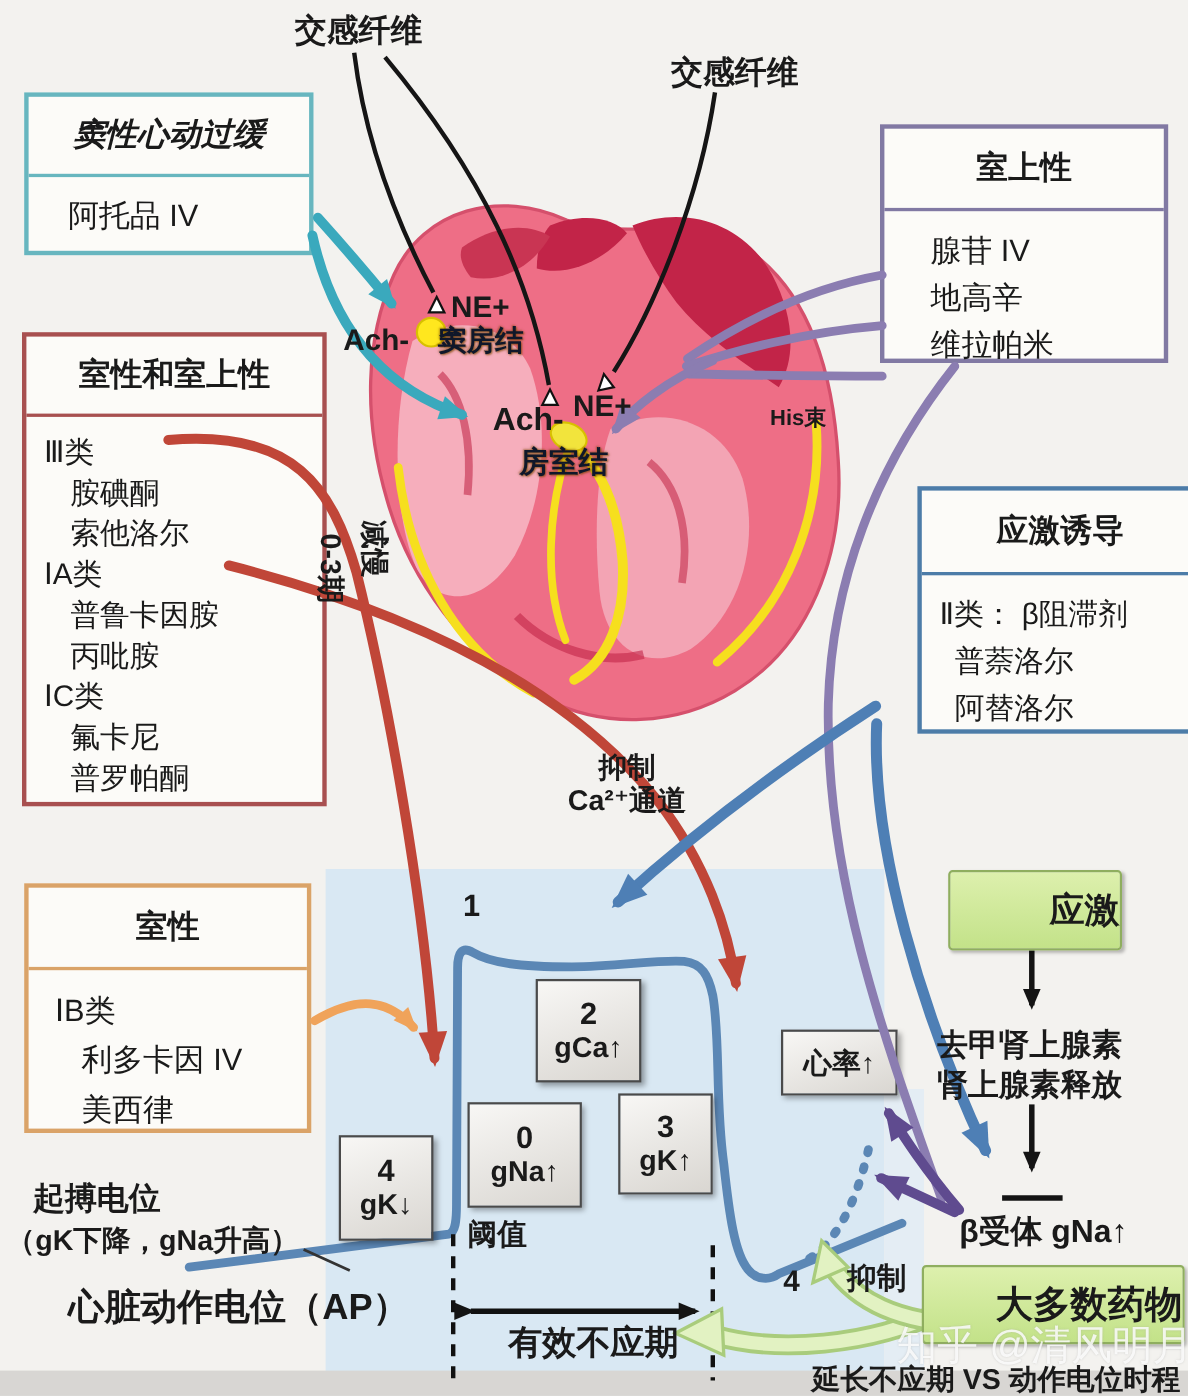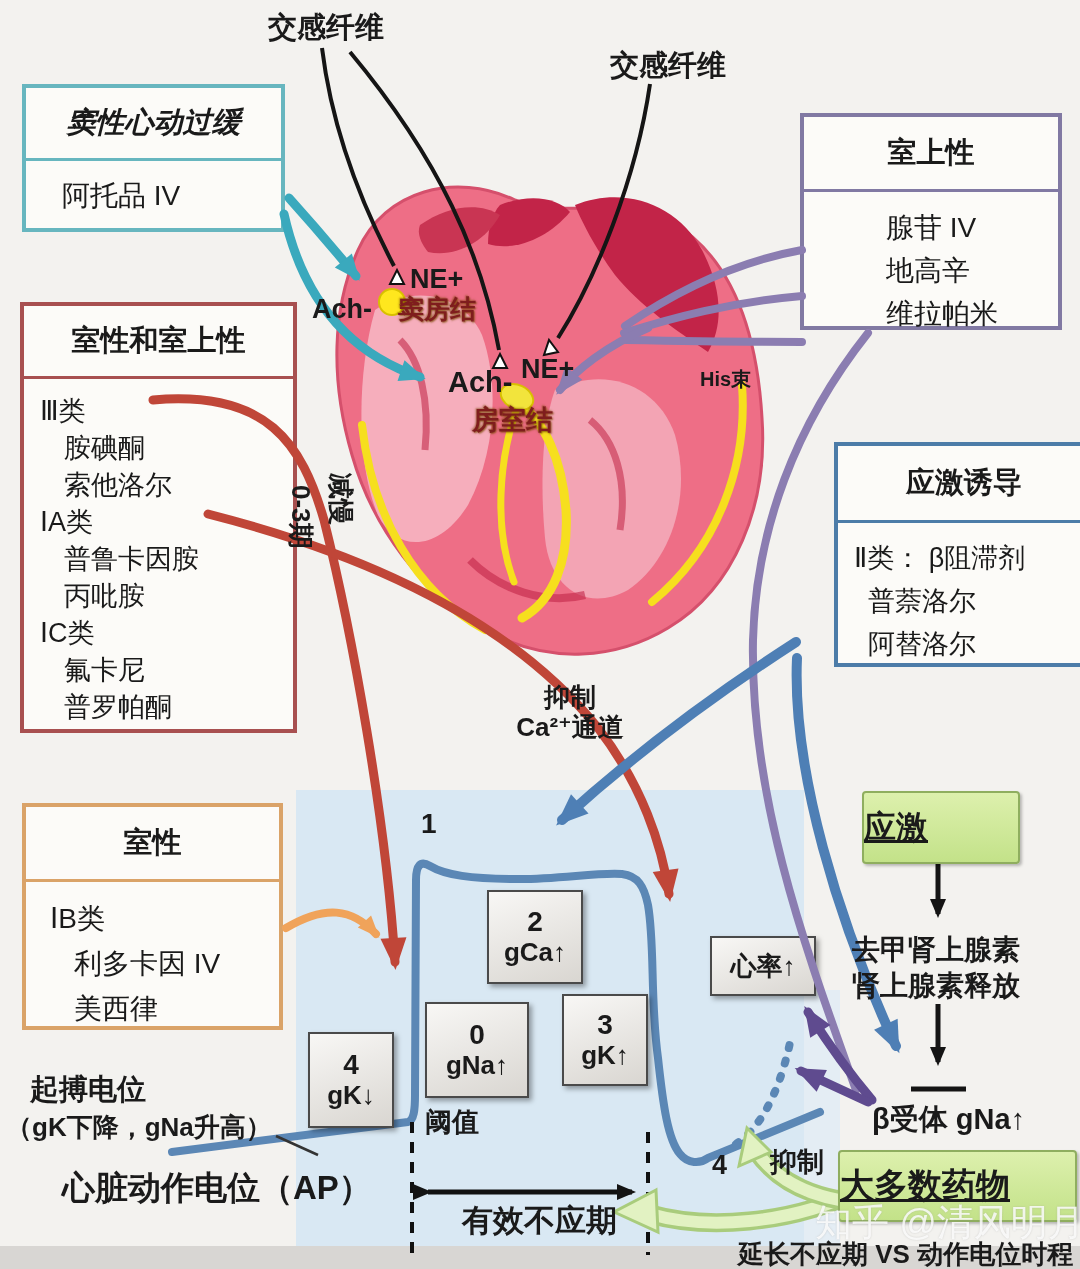--- a/index.html
+++ b/index.html
@@ -15,30 +15,30 @@
            border-bottom:3px solid;height:70px;font-size:29px;}
   .box .bd{padding:10px 0 0 16px;}
   .row{white-space:nowrap;}
   .ind{padding-left:24px;}
   .ind2{padding-left:14px;}
   .teal{border-color:#67b6bf;} .teal .hd{border-color:#67b6bf;font-style:italic;}
   .red{border-color:#a85050;} .red .hd{border-color:#a85050;}
   .purp{border-color:#8179a3;} .purp .hd{border-color:#8179a3;}
   .blue{border-color:#4c7ca8;} .blue .hd{border-color:#4c7ca8;}
   .oran{border-color:#daa368;} .oran .hd{border-color:#daa368;}
-  .gbox{position:absolute;z-index:3;display:flex;align-items:center;justify-content:flex-start;
+  .gbox{position:absolute;z-index:3;display:flex;align-items:center;justify-content:flex-end;
         background:linear-gradient(180deg,#ddf0ad,#c3e289);border:2px solid #8fae5f;border-radius:4px;
-        font-weight:800;box-shadow:2px 2px 3px rgba(0,0,0,.25);text-decoration:underline;}
+        font-weight:800;box-shadow:2px 2px 3px rgba(0,0,0,.25);}
   .pbox{position:absolute;z-index:3;display:flex;flex-direction:column;align-items:center;justify-content:center;
         background:linear-gradient(160deg,#f8f7f5,#d9d6d1);border:2px solid #4a4a4a;
         box-shadow:3px 3px 5px rgba(0,0,0,.35);}
   .pbox .num{font-size:28px;font-weight:800;line-height:30px;}
   .pbox .lbl{font-size:26px;font-weight:600;line-height:30px;}
   .lab{position:absolute;z-index:5;white-space:nowrap;}
-  .ylab{color:#7f1d1d;text-shadow:1px 1px 2px rgba(120,70,0,.8),-1px -1px 2px rgba(120,70,0,.5);}
+  .ylab{color:#0f172a;text-shadow:1px 1px 2px rgba(120,70,0,.8),-1px -1px 2px rgba(120,70,0,.5);}
   .vt{position:absolute;z-index:5;font-size:26px;font-weight:600;transform:rotate(90deg);
       transform-origin:left top;white-space:nowrap;}
   .wm{position:absolute;z-index:6;color:rgba(255,255,255,.82);font-size:37px;font-weight:500;
       white-space:nowrap;text-shadow:0 0 2px rgba(150,150,150,.4);}
 </style>
 </head>
 <body>
 
 <div id="stage">
 
@@ -127,21 +127,21 @@
       <div class="row ind">普鲁卡因胺</div>
       <div class="row ind">丙吡胺</div>
       <div class="row">ⅠC类</div>
       <div class="row ind">氟卡尼</div>
       <div class="row ind">普罗帕酮</div>
     </div>
   </div>
 
   <div class="box purp" style="left:800px;top:113px;width:262px;height:217px;">
     <div class="hd" style="height:72px;">室上性</div>
-    <div class="bd" style="font-size:28px;line-height:43px;padding-top:14px;padding-left:42px;margin-left:40px;">
+    <div class="bd" style="font-size:28px;line-height:43px;padding-top:14px;padding-left:42px;">
       <div class="row">腺苷 IV</div>
       <div class="row">地高辛</div>
       <div class="row">维拉帕米</div>
     </div>
   </div>
 
   <div class="box blue" style="left:802px;top:442px;width:260px;height:225px;margin-left:32px;">
     <div class="hd" style="height:74px;">应激诱导</div>
     <div class="bd" style="font-size:27px;line-height:43px;padding-top:14px;">
       <div class="row">Ⅱ类： β阻滞剂</div>

